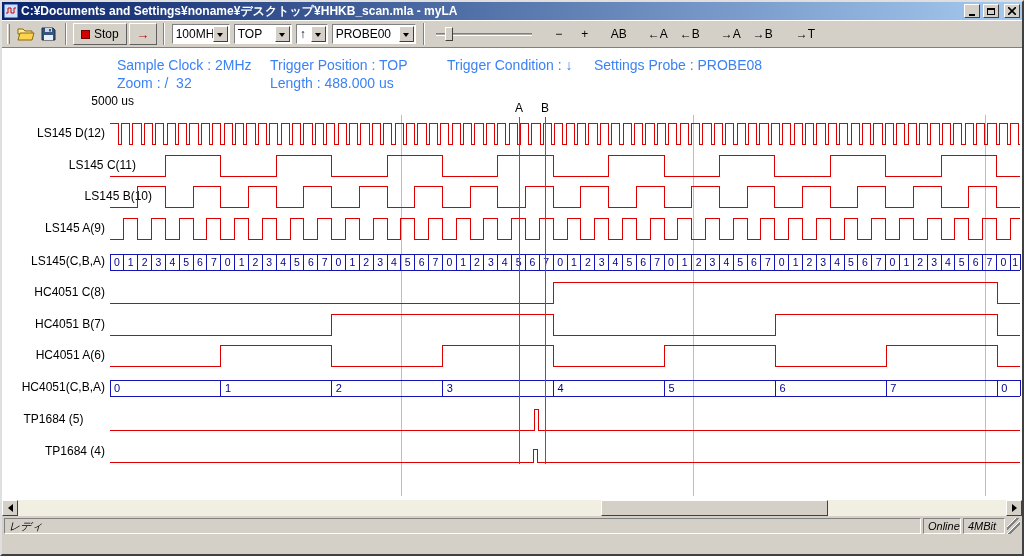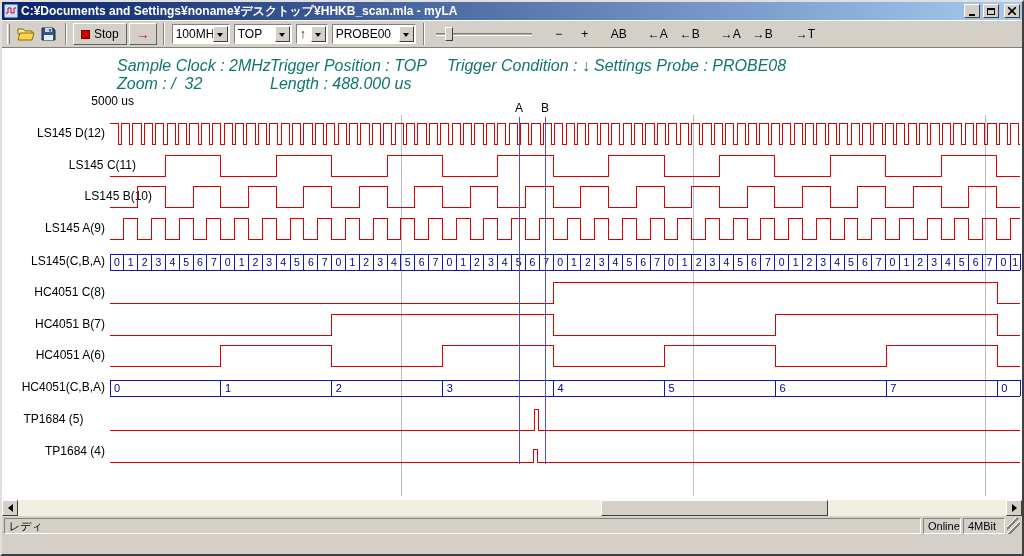--- a/index.html
+++ b/index.html
@@ -45,40 +45,40 @@
   #tb-buttons { display:flex; align-items:center; margin-left:8px; }
   #tb-buttons button { background:none; border:none; font-size:12px; height:20px; min-width:20px;
                        padding:0 3px; margin:0 3px; font-family:inherit; }
   #tb-buttons button:nth-child(3) { margin-left:10px; }
   #tb-buttons button:nth-child(4) { margin-left:12px; }
   #tb-buttons button:nth-child(6) { margin-left:12px; }
   #tb-buttons button:nth-child(8) { margin-left:14px; }
 
   
   .client { position:relative; height:452px; background:#fff; overflow:hidden; }
-  .info { position:absolute; font-size:16px; color:#0f766e; white-space:pre;font-style:italic; }
+  .info { position:absolute; font-size:14px; color:#3b82f6; white-space:pre; }
   .time-label { position:absolute; left:58px; top:46px; width:74px; text-align:right; font-size:12px; }
   .chan-label { position:absolute; left:0; width:103px; text-align:right; font-size:12px;
                 height:15px; line-height:15px; color:#000; }
   #wave-svg { position:absolute; left:0; top:0; }
 
   
   .hscroll { height:16px; display:flex; background:#f1efe2; }
   .sb-btn { width:16px; height:16px; background:#d4d0c8; border:1px solid; border-color:#fff #404040 #404040 #fff;
             display:flex; align-items:center; justify-content:center; padding:0; }
   .tri-l { width:0; height:0; border:4px solid transparent; border-right:5px solid #000; margin-left:-4px; }
   .tri-r { width:0; height:0; border:4px solid transparent; border-left:5px solid #000; margin-right:-4px; }
   .sb-track { flex:1; position:relative; }
   .sb-thumb { position:absolute; left:59%; width:23%; top:0; height:16px; background:#d4d0c8;
               border:1px solid; border-color:#fff #404040 #404040 #fff; }
 
   
   .statusbar { height:20px; display:flex; gap:2px; padding:2px; align-items:stretch; font-size:11px; }
   .sb-panel { border:1px solid; border-color:#808080 #fff #fff #808080; padding:1px 4px;
-              display:flex; align-items:center; white-space:nowrap; }
+              display:flex; align-items:center; white-space:nowrap;font-style:italic; }
   .sb-panel.grow { flex:1; }
   .grip { width:13px; background:linear-gradient(135deg,transparent 0 6px,#fff 6px 7px,#808080 7px 9px,
            transparent 9px 11px,#fff 11px 12px,#808080 12px 14px,transparent 14px); }
 </style>
 </head>
 <body>
 
 <div class="window">
 
   <div class="titlebar">

